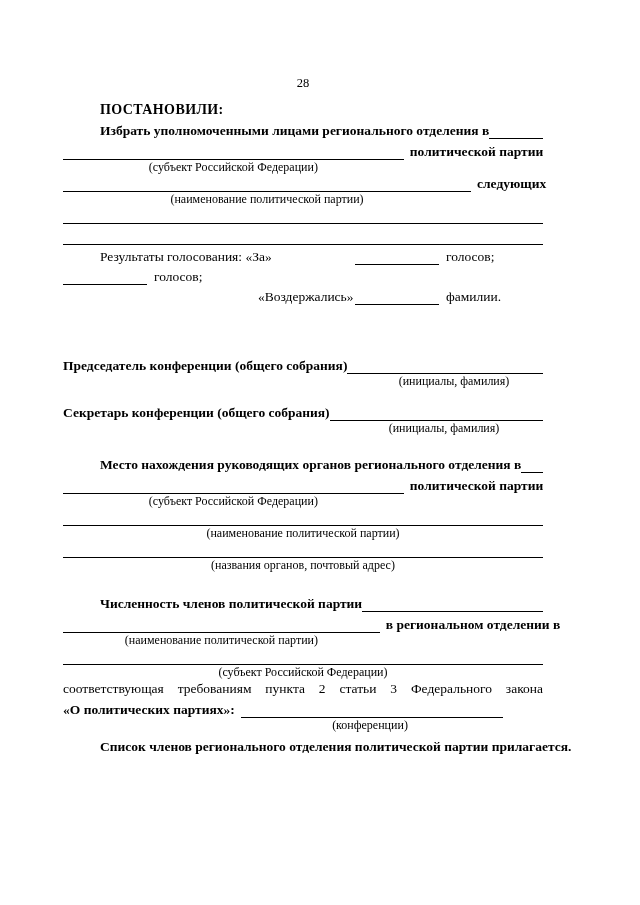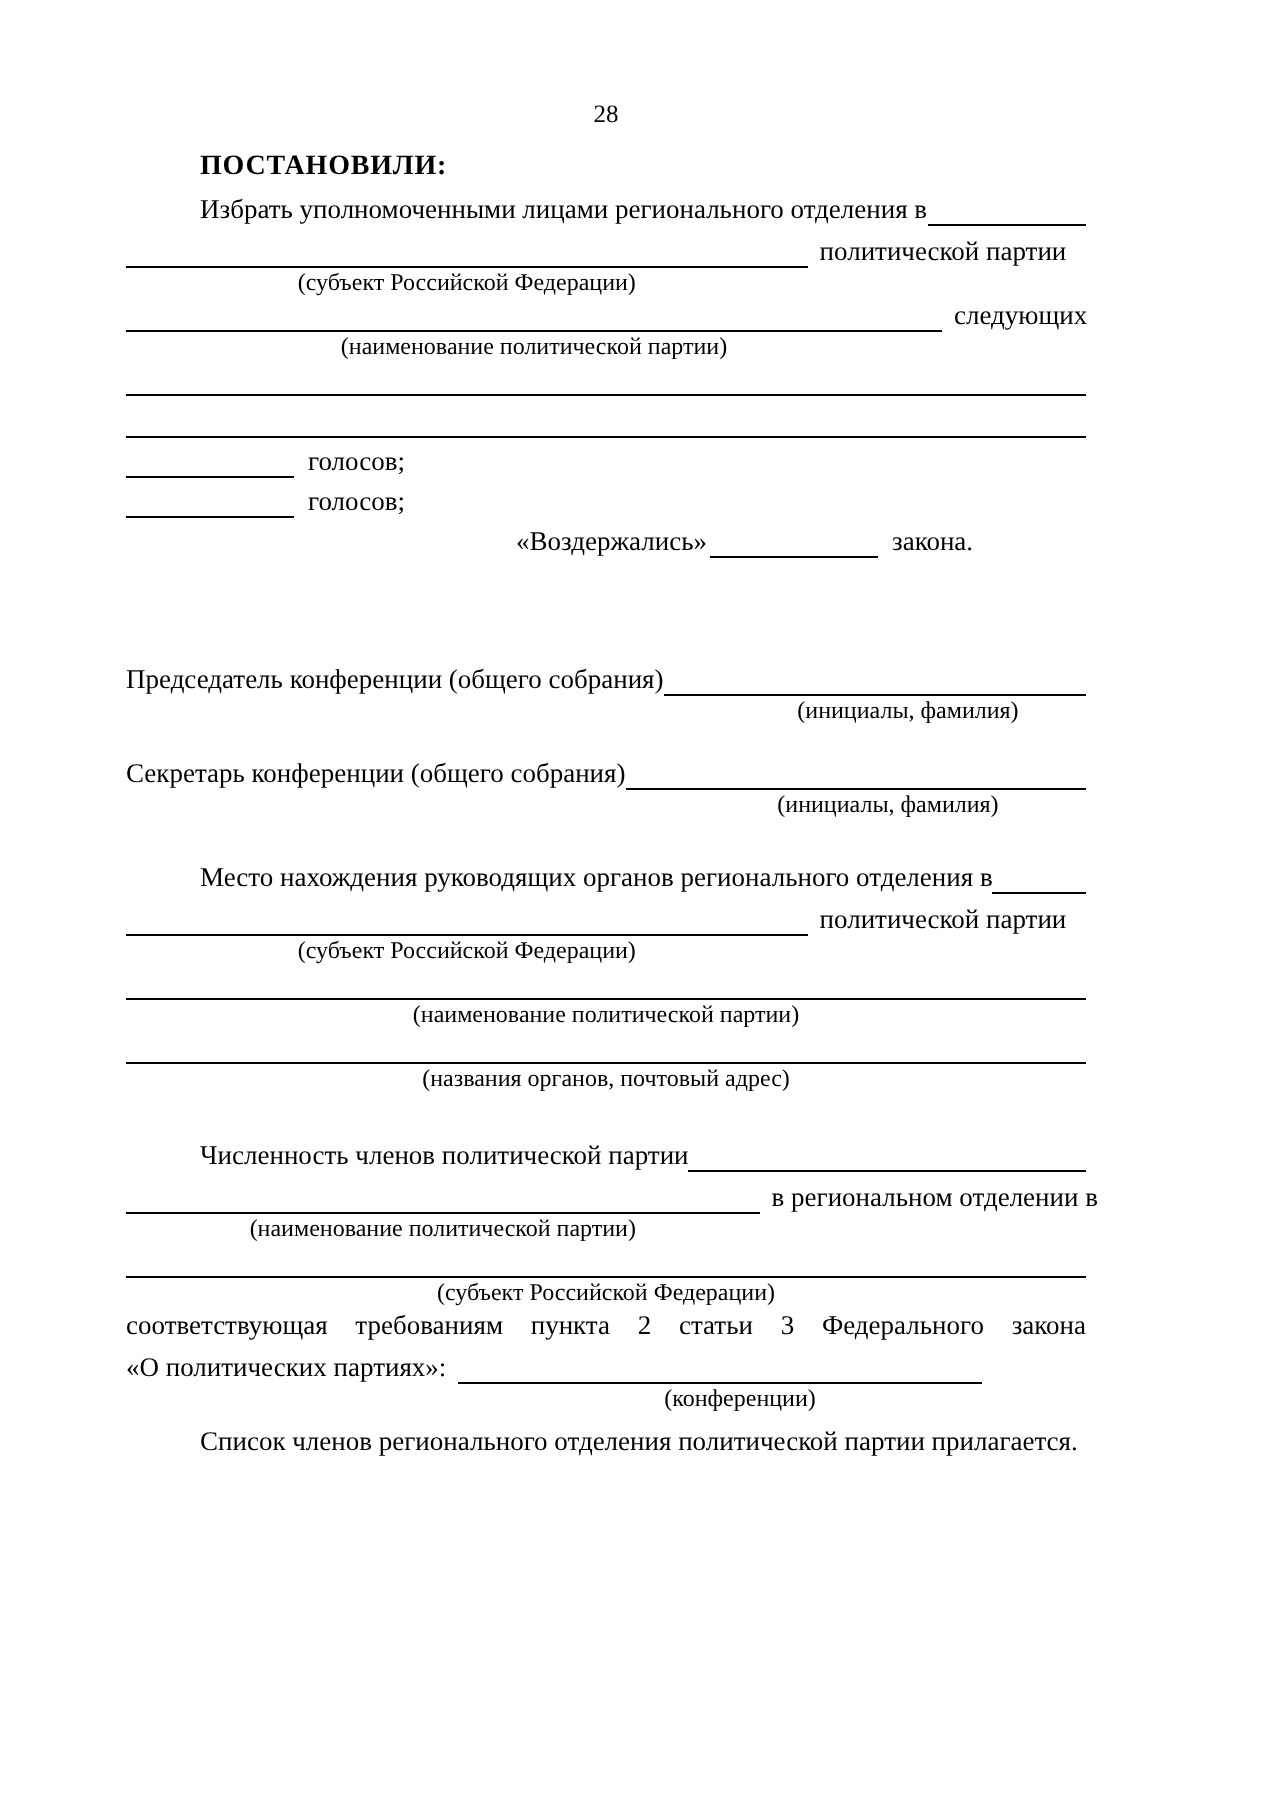--- a/index.html
+++ b/index.html
@@ -2,29 +2,29 @@
 <html><head>
 <meta charset="utf-8">
 <style>
   * { box-sizing: border-box; }
   html, body { margin: 0; padding: 0; background: #ffffff; }
   .page {
     width: 577px; height: 905px;
     background: #ffffff; color: #000000;
     font-family: "Liberation Serif", "DejaVu Serif", serif;
     font-size: 13.5px;
-    padding: 50px 34px 0 63px;
+    padding: 76px 34px 0 63px;
     position: relative;
     overflow: hidden;
   }
   .page-number { text-align: center; font-size: 12.5px; line-height: 15px; }
   .heading { font-weight: bold; padding-left: 37px; font-size: 14px; letter-spacing: .4px; margin-top: 8px; line-height: 21px; }
 
   .row { display: flex; align-items: flex-end; line-height: 21px; min-height: 21px; }
-  .txt { white-space: nowrap; flex: 0 0 auto; }
+  .txt { white-space: nowrap; flex: 0 0 auto; font-weight: bold; }
   .ind { padding-left: 37px; }
   .suffix { padding-left: 6px; }
   .fill { flex: 1 1 auto; border-bottom: 1px solid #000; height: 1px; margin-bottom: 2px; min-width: 18px; }
   .w71 { flex: 0 0 71%; }
   .w85 { flex: 0 0 85%; }
   .w66 { flex: 0 0 66%; }
 
   .cap-row { display: flex; line-height: 11px; min-height: 11px; font-size: 12px; }
   .cap { text-align: center; }
   .cap-full { width: 100%; text-align: center; }
@@ -77,31 +77,32 @@
     <div class="row">
       <span class="fill"></span>
     </div>
     <div class="row">
       <span class="fill"></span>
     </div>
   </div>
 
   <div>
     <div class="vote-row">
+      <span class="vote-label vl-first">Результаты голосования: «За»</span>
       <span class="vote-fill"></span>
       <span class="vote-word">голосов;</span>
     </div>
     <div class="vote-row">
       <span class="vote-fill"></span>
       <span class="vote-word">голосов;</span>
     </div>
     <div class="vote-row">
       <span class="vote-label vl-sub">«Воздержались»</span>
       <span class="vote-fill"></span>
-      <span class="vote-word">закона.</span>
+      <span class="vote-word">фамилии.</span>
     </div>
   </div>
 
   <div>
     <div class="row mt-sign">
       <span class="txt">Председатель конференции (общего собрания)</span>
       <span class="fill"></span>
     </div>
     <div class="cap-row">
       <span class="spacer" style="width:302px"></span>

